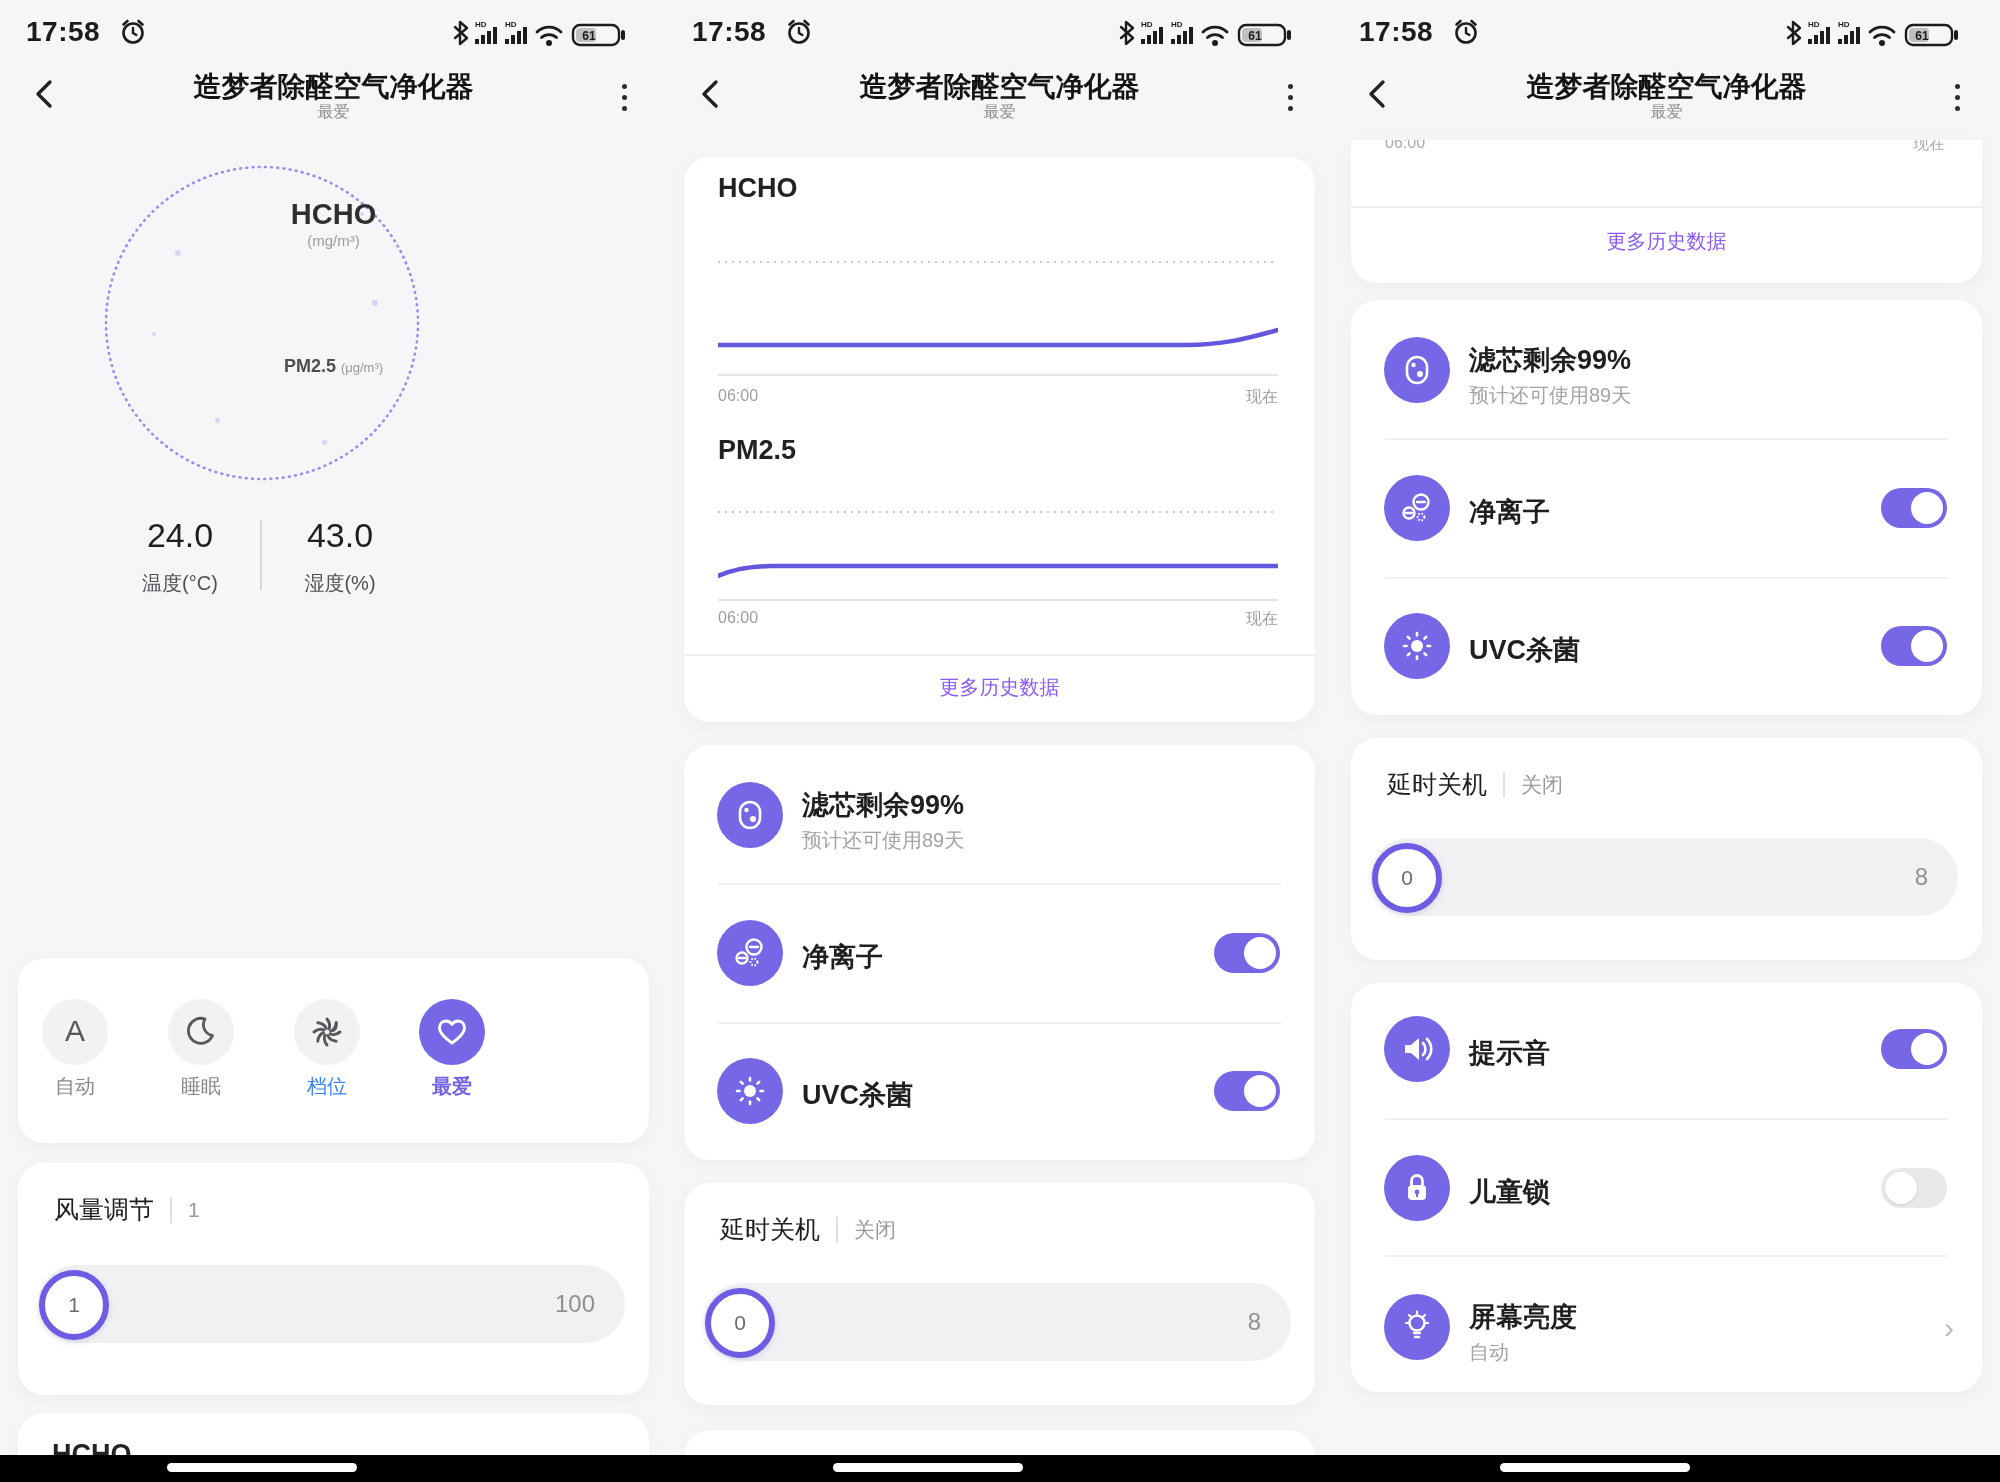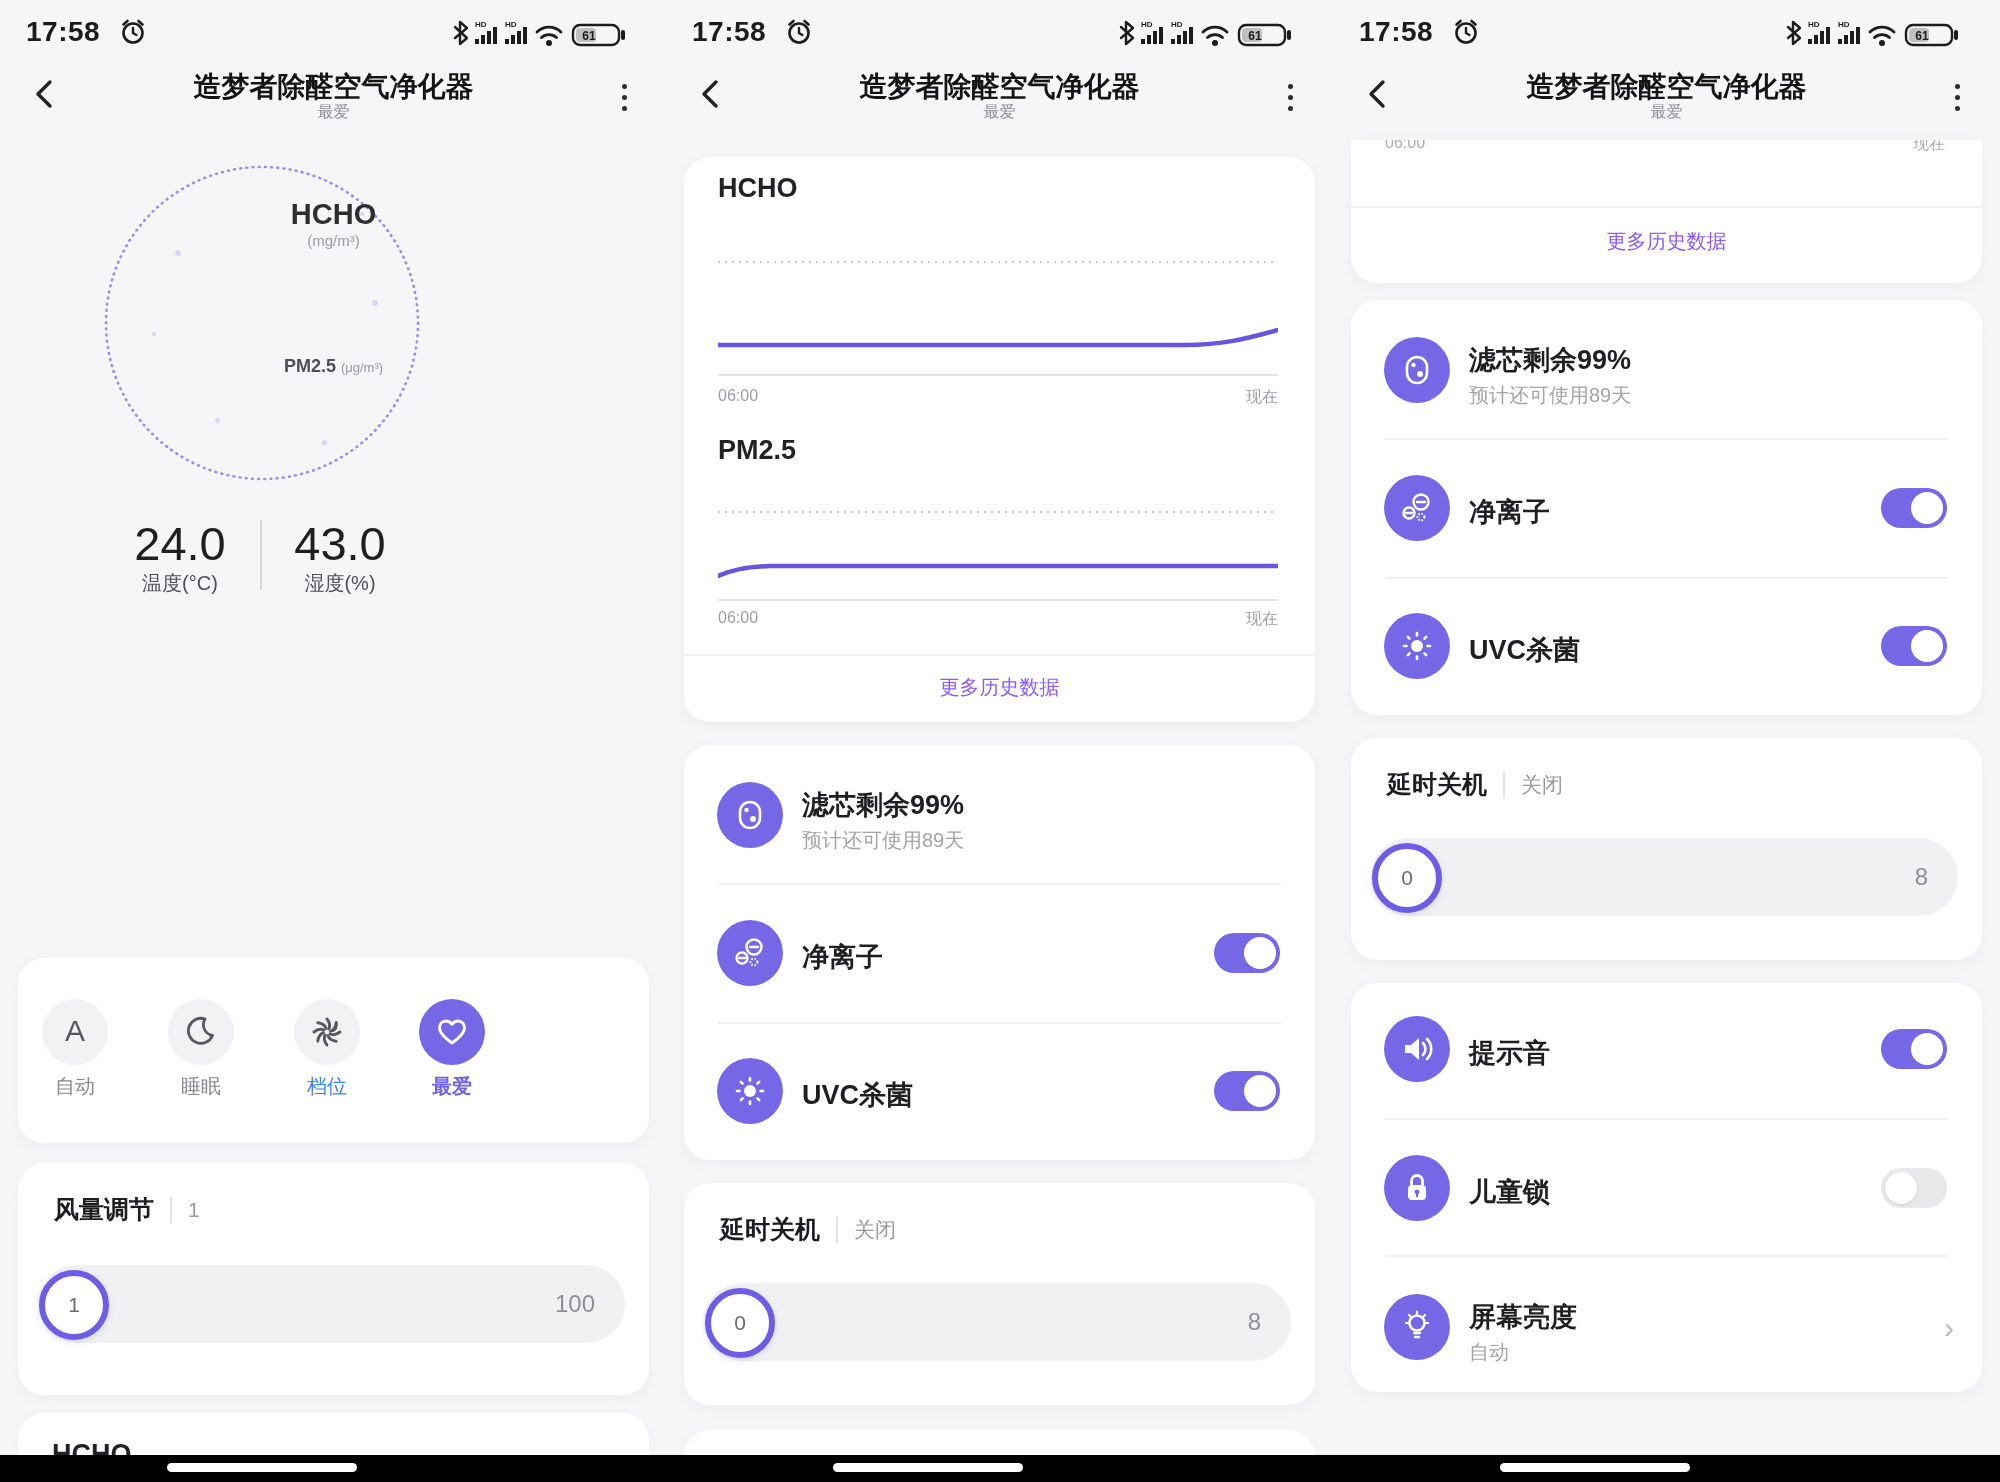--- a/index.html
+++ b/index.html
@@ -28,39 +28,39 @@
   
   .speck{position:absolute;border-radius:50%;background:#8d7fee;opacity:.28;}
   .g-label{position:absolute;left:0;width:667px;text-align:center;}
   .hcho-t{top:198px;font-size:29px;font-weight:600;color:#2e2e30;}
   .hcho-u{top:232px;font-size:15px;color:#9b9ba0;}
   .hcho-v{top:252px;font-size:80px;font-weight:500;color:#212123;letter-spacing:1px;}
   .pm-t{top:356px;font-size:18px;font-weight:600;color:#4d4d52;}
   .pm-t small{font-size:13px;color:#97979c;font-weight:400;}
   .pm-v{top:378px;font-size:47px;font-weight:500;color:#242426;letter-spacing:3px;}
 
-  .clim-v{position:absolute;width:200px;text-align:center;top:516px;font-size:47px;font-weight:500;color:#1f1f21;}
+  .clim-v{position:absolute;width:200px;text-align:center;top:516px;font-size:34px;font-weight:500;color:#1f1f21;}
   .clim-l{position:absolute;width:200px;text-align:center;top:570px;font-size:20px;color:#4f4f54;}
   .clim-sep{position:absolute;left:260px;top:520px;width:2px;height:70px;background:#d8d8db;}
 
   .row-circle{position:absolute;width:66px;height:66px;border-radius:50%;display:flex;align-items:center;justify-content:center;}
   .purple{background:#7567e6;}
   .graybg{background:#f2f2f4;}
   .row-label{position:absolute;font-size:27px;font-weight:600;color:#1f1f21;}
   .row-sub{position:absolute;font-size:20px;color:#a3a3a8;}
 
   .toggle{position:absolute;right:35px;width:66px;height:40px;border-radius:20px;}
   .toggle .knob{position:absolute;top:4px;width:32px;height:32px;border-radius:50%;background:#fff;}
   .toggle.on{background:#7567e6;}
   .toggle.on .knob{right:4px;}
   .toggle.off{background:#e9e9ec;}
   .toggle.off .knob{left:4px;box-shadow:0 1px 3px rgba(0,0,0,.12);}
 
   .card-titlerow{position:absolute;left:36px;top:30px;display:flex;align-items:center;gap:16px;}
-  .ct-title{font-size:25px;font-weight:700;color:#1d1d1f;}
+  .ct-title{font-size:25px;font-weight:400;color:#1d1d1f;}
   .ct-sep{width:2px;height:26px;background:#e1e1e4;}
   .ct-val{font-size:21px;color:#98989d;}
 
   .slider-track{position:absolute;left:20px;right:24px;height:78px;border-radius:39px;background:#f1f1f4;}
   .slider-knob{position:absolute;left:1px;top:5px;width:58px;height:58px;border-radius:50%;background:#fff;
                border:6px solid #6d5ce4;display:flex;align-items:center;justify-content:center;
                font-size:21px;color:#6b6b70;box-shadow:0 2px 6px rgba(80,70,160,.18);}
   .slider-max{position:absolute;right:30px;top:0;height:78px;display:flex;align-items:center;font-size:24px;color:#8f8f94;}
 
   .chart-title{position:absolute;left:34px;font-size:27px;font-weight:600;color:#222224;}

